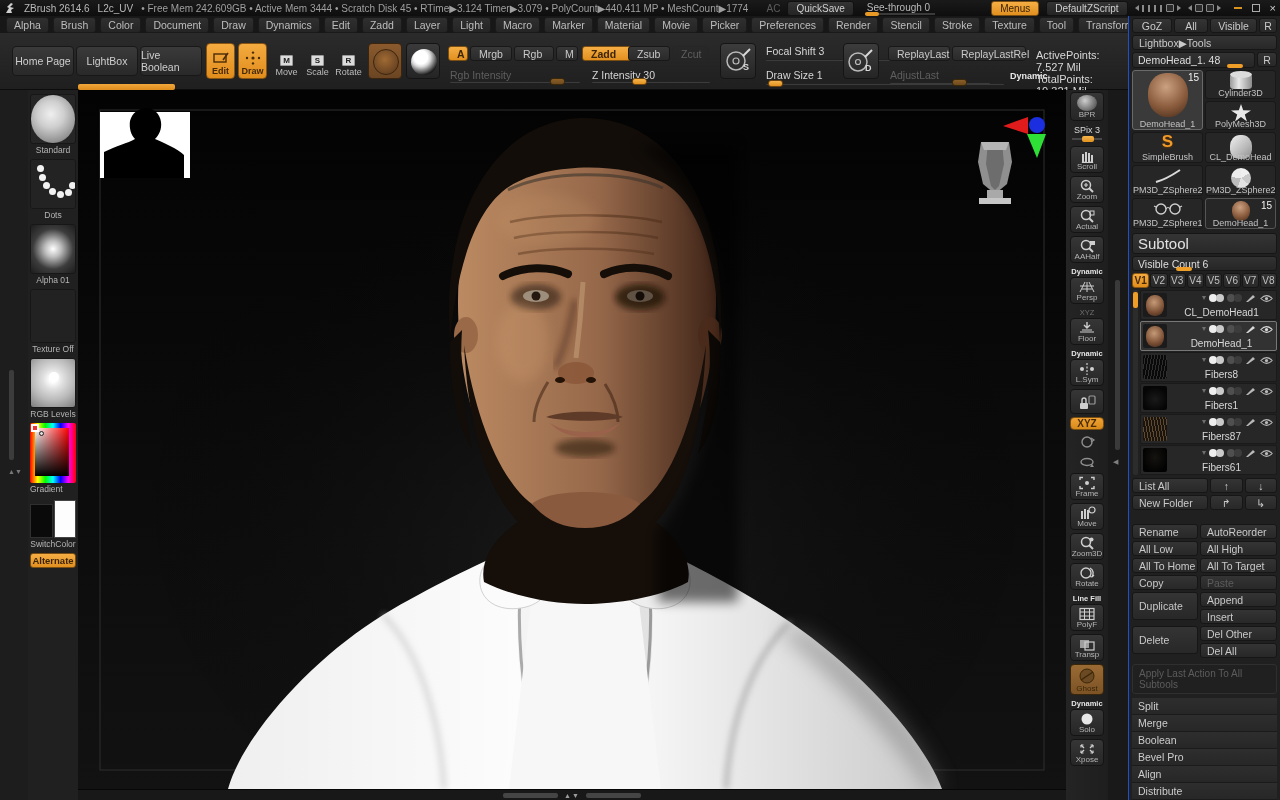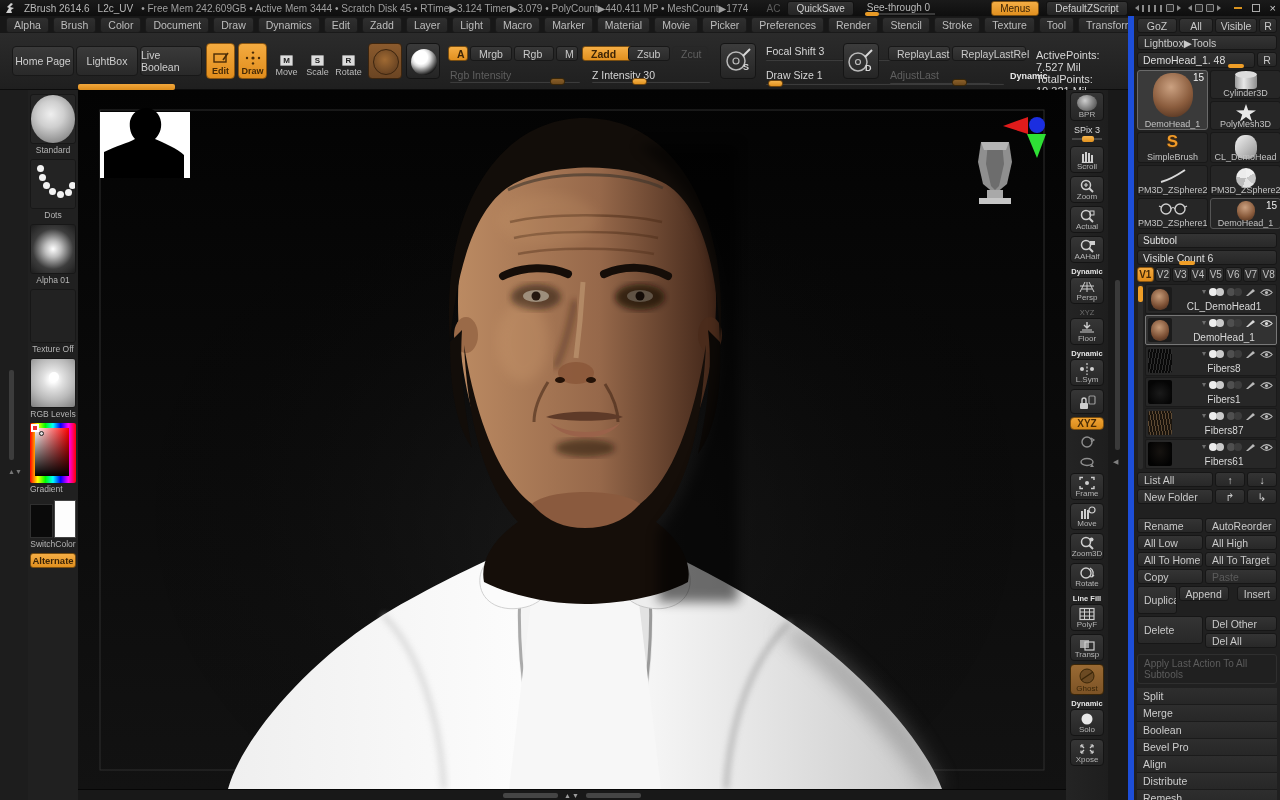--- a/index.html
+++ b/index.html
@@ -121,21 +121,21 @@
   .rs-slider { width:30px; position:relative; height:6px; margin-bottom:4px;}
   .rs-slider .t { position:absolute; left:0; top:2px; width:100%; height:2px; background:#484848;}
   .rs-slider .k { position:absolute; left:10px; top:0; width:12px; height:6px; background:linear-gradient(#f6b54e,#e2921f); border-radius:2px;}
 
   
   #divider { left:1108px; top:90px; width:20px; height:710px; background:#191919; }
   #divider .sb { position:absolute; left:7px; top:190px; width:5px; height:170px; background:#3a3a3a; border-radius:2px;}
   #divider .ar { position:absolute; left:5px; top:368px; font-size:7px; color:#808080;}
 
   
-  #rpanel { left:1128px; top:16px; width:152px; height:784px; background:#202020; border-left:6px solid #1d4ed8;
+  #rpanel { left:1128px; top:16px; width:152px; height:784px; background:#202020; border-left:1px solid #1d4ed8;
     padding:2px 3px; font-size:10.5px; }
   .rp-row { display:flex; gap:2px; margin-bottom:2px; }
   .rp-btn { background:linear-gradient(#343434,#282828); border:1px solid #161616; border-radius:3px;
     color:#c9c9c9; display:flex; align-items:center; padding:1px 6px; height:15px; white-space:nowrap; overflow:hidden;}
   .rp-btn.c { justify-content:center; }
   .rp-btn.dim { color:#5c5c5c; }
   .rp-btn.tall { height:28px; }
   .grow { flex:1; }
   .tool-slider { position:relative; flex:1; height:16px; background:linear-gradient(#323232,#262626);
     border:1px solid #161616; border-radius:3px; color:#dedede; padding:1px 5px; }
@@ -153,21 +153,21 @@
   .ti-cyl { margin:3px auto 0 auto; width:22px; height:15px; background:linear-gradient(90deg,#9a9a9a,#e8e8e8 40%,#8d8d8d); border-radius:4px/3px; position:relative;}
   .ti-cyl::before { content:""; position:absolute; left:0; top:-3px; width:22px; height:7px; border-radius:50%; background:#dcdcdc;}
   .ti-curve, .ti-glasses, .ti-star { display:block; margin:2px auto 0 auto; }
   .ti-facet { margin:2px auto 0 auto; width:20px; height:20px; border-radius:50%;
     background:conic-gradient(#f0f0f0 0 60deg,#c9c9c9 0 130deg,#e2e2e2 0 200deg,#bdbdbd 0 275deg,#ececec 0 360deg);}
   .ti-S { font-size:17px; font-weight:bold; color:#f09a28; text-shadow:0 1px 2px #5e3407; line-height:18px;}
   .ti-poly { margin:2px auto 0 auto; width:22px; height:24px; border-radius:45% 45% 40% 40%;
     background:linear-gradient(135deg,#f2f2f2,#b9b9b9 60%,#8d8d8d); }
 
   .st-header { background:linear-gradient(#343434,#292929); border:1px solid #161616; border-radius:3px;
-    padding:1px 5px; font-size:10px; color:#e2e2e2; margin-bottom:2px; }
+    padding:1px 5px; font-size:15px; color:#e2e2e2; margin-bottom:2px; }
   .st-tabs { display:flex; gap:1px; margin-bottom:2px; }
   .st-tab { flex:1; height:15px; background:linear-gradient(#343434,#282828); border:1px solid #161616;
     border-radius:3px; font-size:10px; color:#c0c0c0; display:flex; align-items:center; justify-content:center;}
   .st-tab.on { background:linear-gradient(#f4ab40,#e18d1c); color:#462a06; font-weight:bold; border-color:#8a5510;}
   .st-list { position:relative; padding-left:8px; }
   .st-scroll { position:absolute; left:1px; top:0; width:5px; height:100%; background:#2c2c2c; border-radius:2px;}
   .st-scroll .okn { position:absolute; left:0; top:2px; width:5px; height:16px; background:#ef9e27; border-radius:2px;}
   .st-row { position:relative; height:30px; background:#272727; border:1px solid #1a1a1a; border-radius:2px;
     margin-bottom:1px; }
   .st-row.sel { background:#323232; border-color:#777; }
@@ -946,21 +946,21 @@
   <div class="rp-row">
     <div class="rp-btn" style="width:66px">All To Home</div>
     <div class="rp-btn grow">All To Target</div>
   </div>
   <div class="rp-row">
     <div class="rp-btn" style="width:66px">Copy</div>
     <div class="rp-btn grow dim">Paste</div>
   </div>
   <div class="rp-row">
     <div class="rp-btn tall" style="width:66px">Duplicate</div>
-    <div class="grow" style="display:flex;flex-direction:row;gap:8px">
+    <div class="grow" style="display:flex;flex-direction:column;gap:2px">
       <div class="rp-btn">Append</div>
       <div class="rp-btn">Insert</div>
     </div>
   </div>
   <div class="rp-row">
     <div class="rp-btn tall" style="width:66px">Delete</div>
     <div class="grow" style="display:flex;flex-direction:column;gap:2px">
       <div class="rp-btn">Del Other</div>
       <div class="rp-btn">Del All</div>
     </div>

